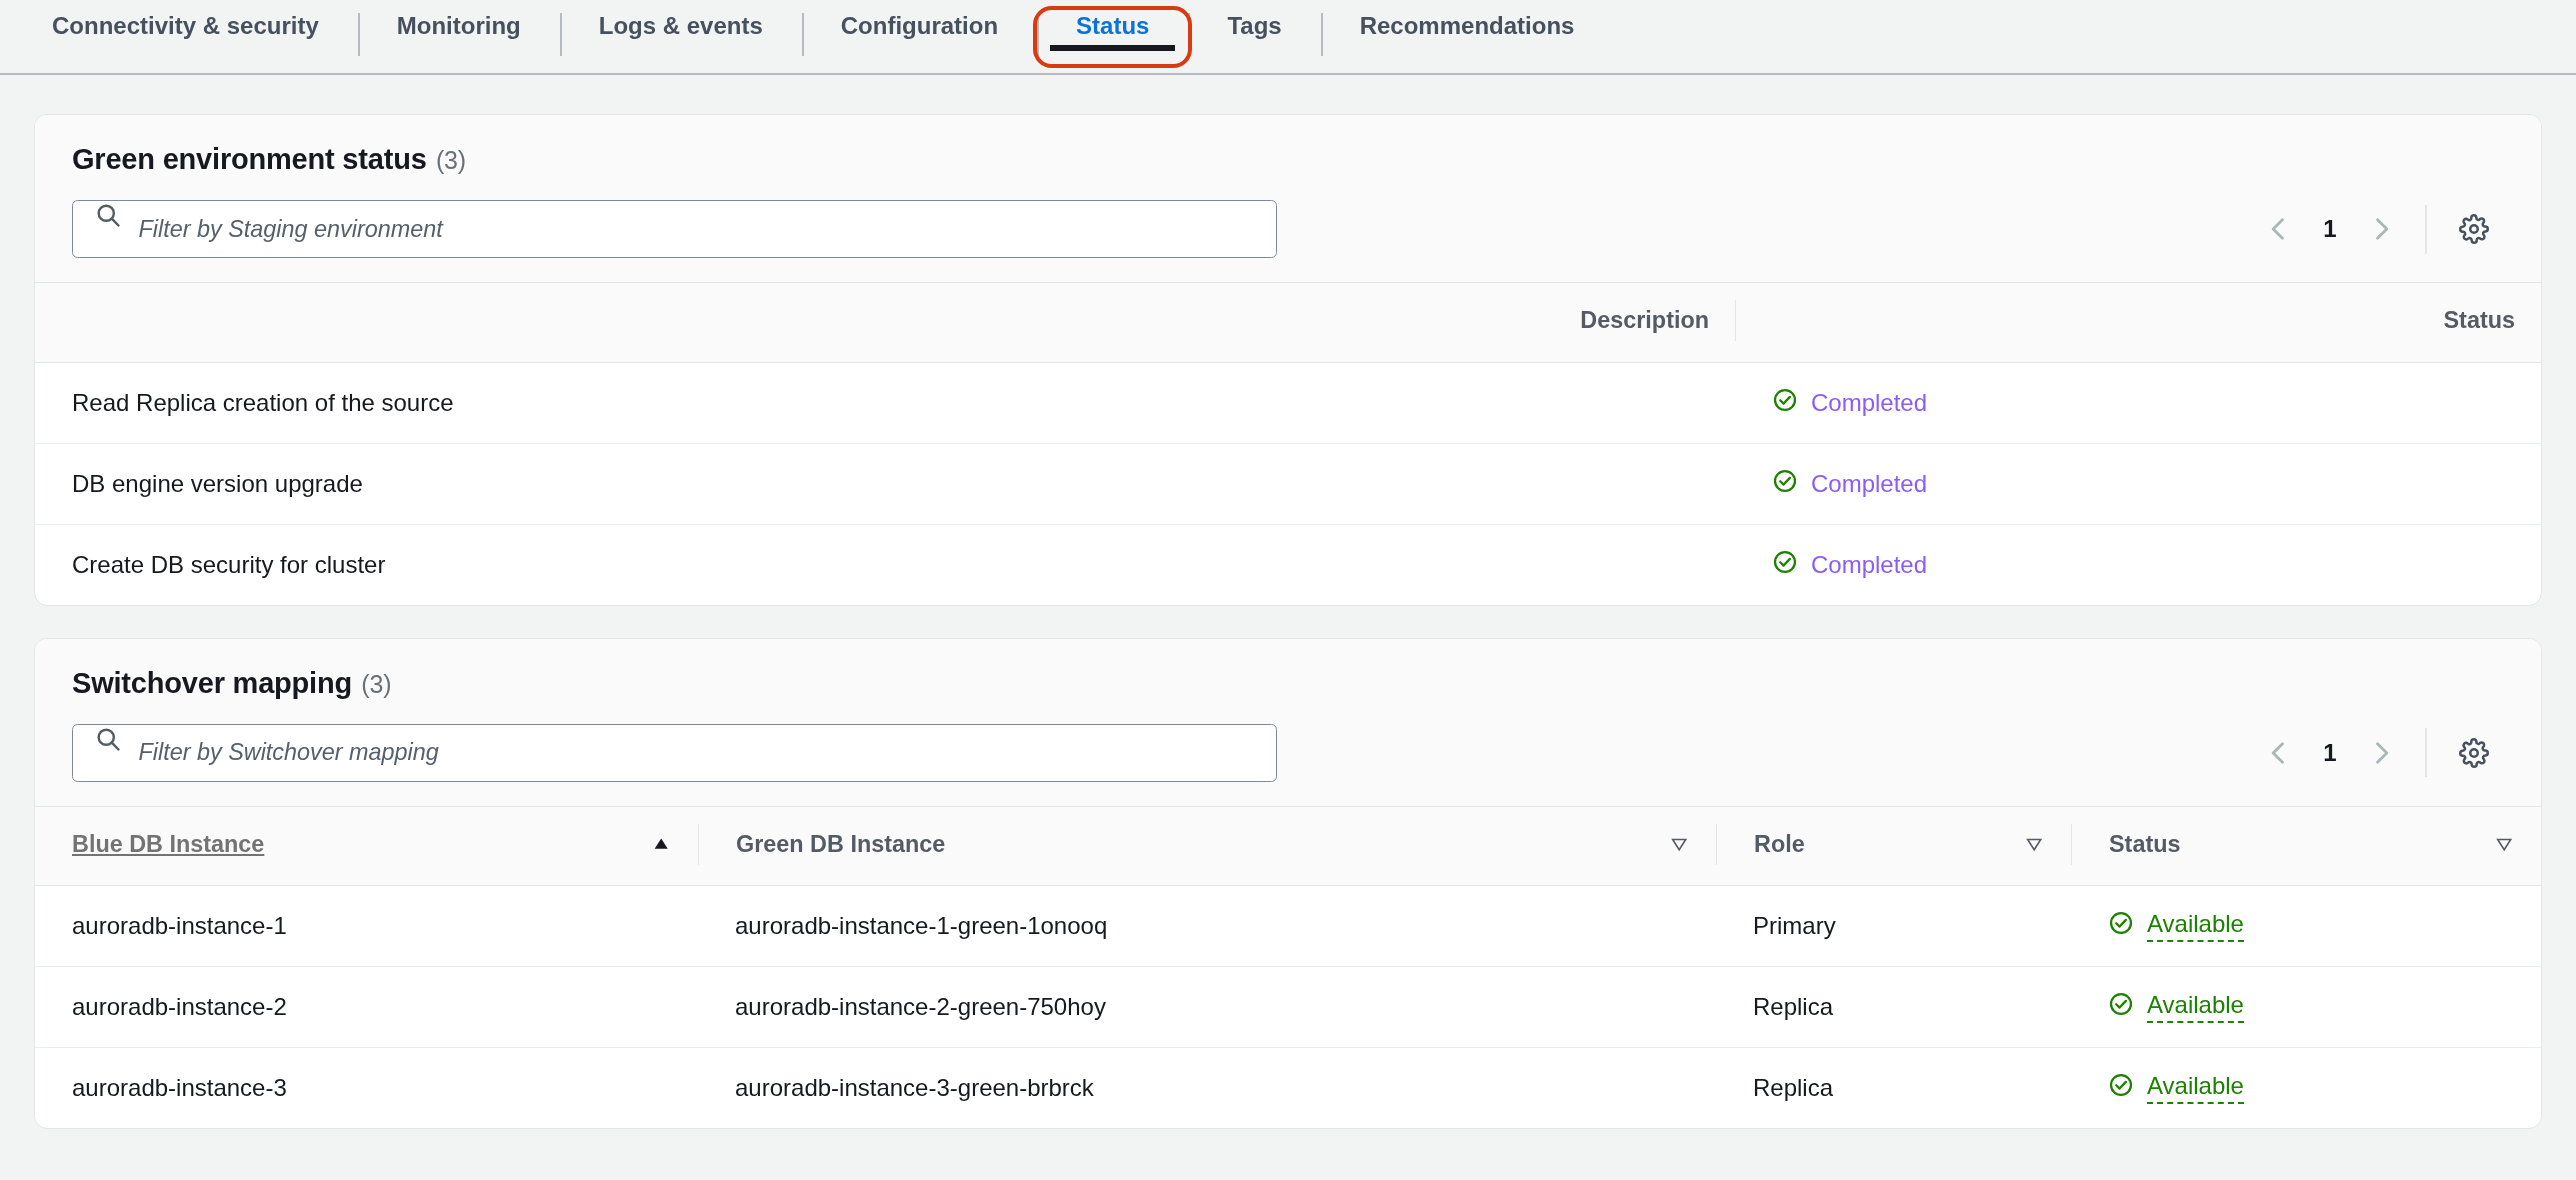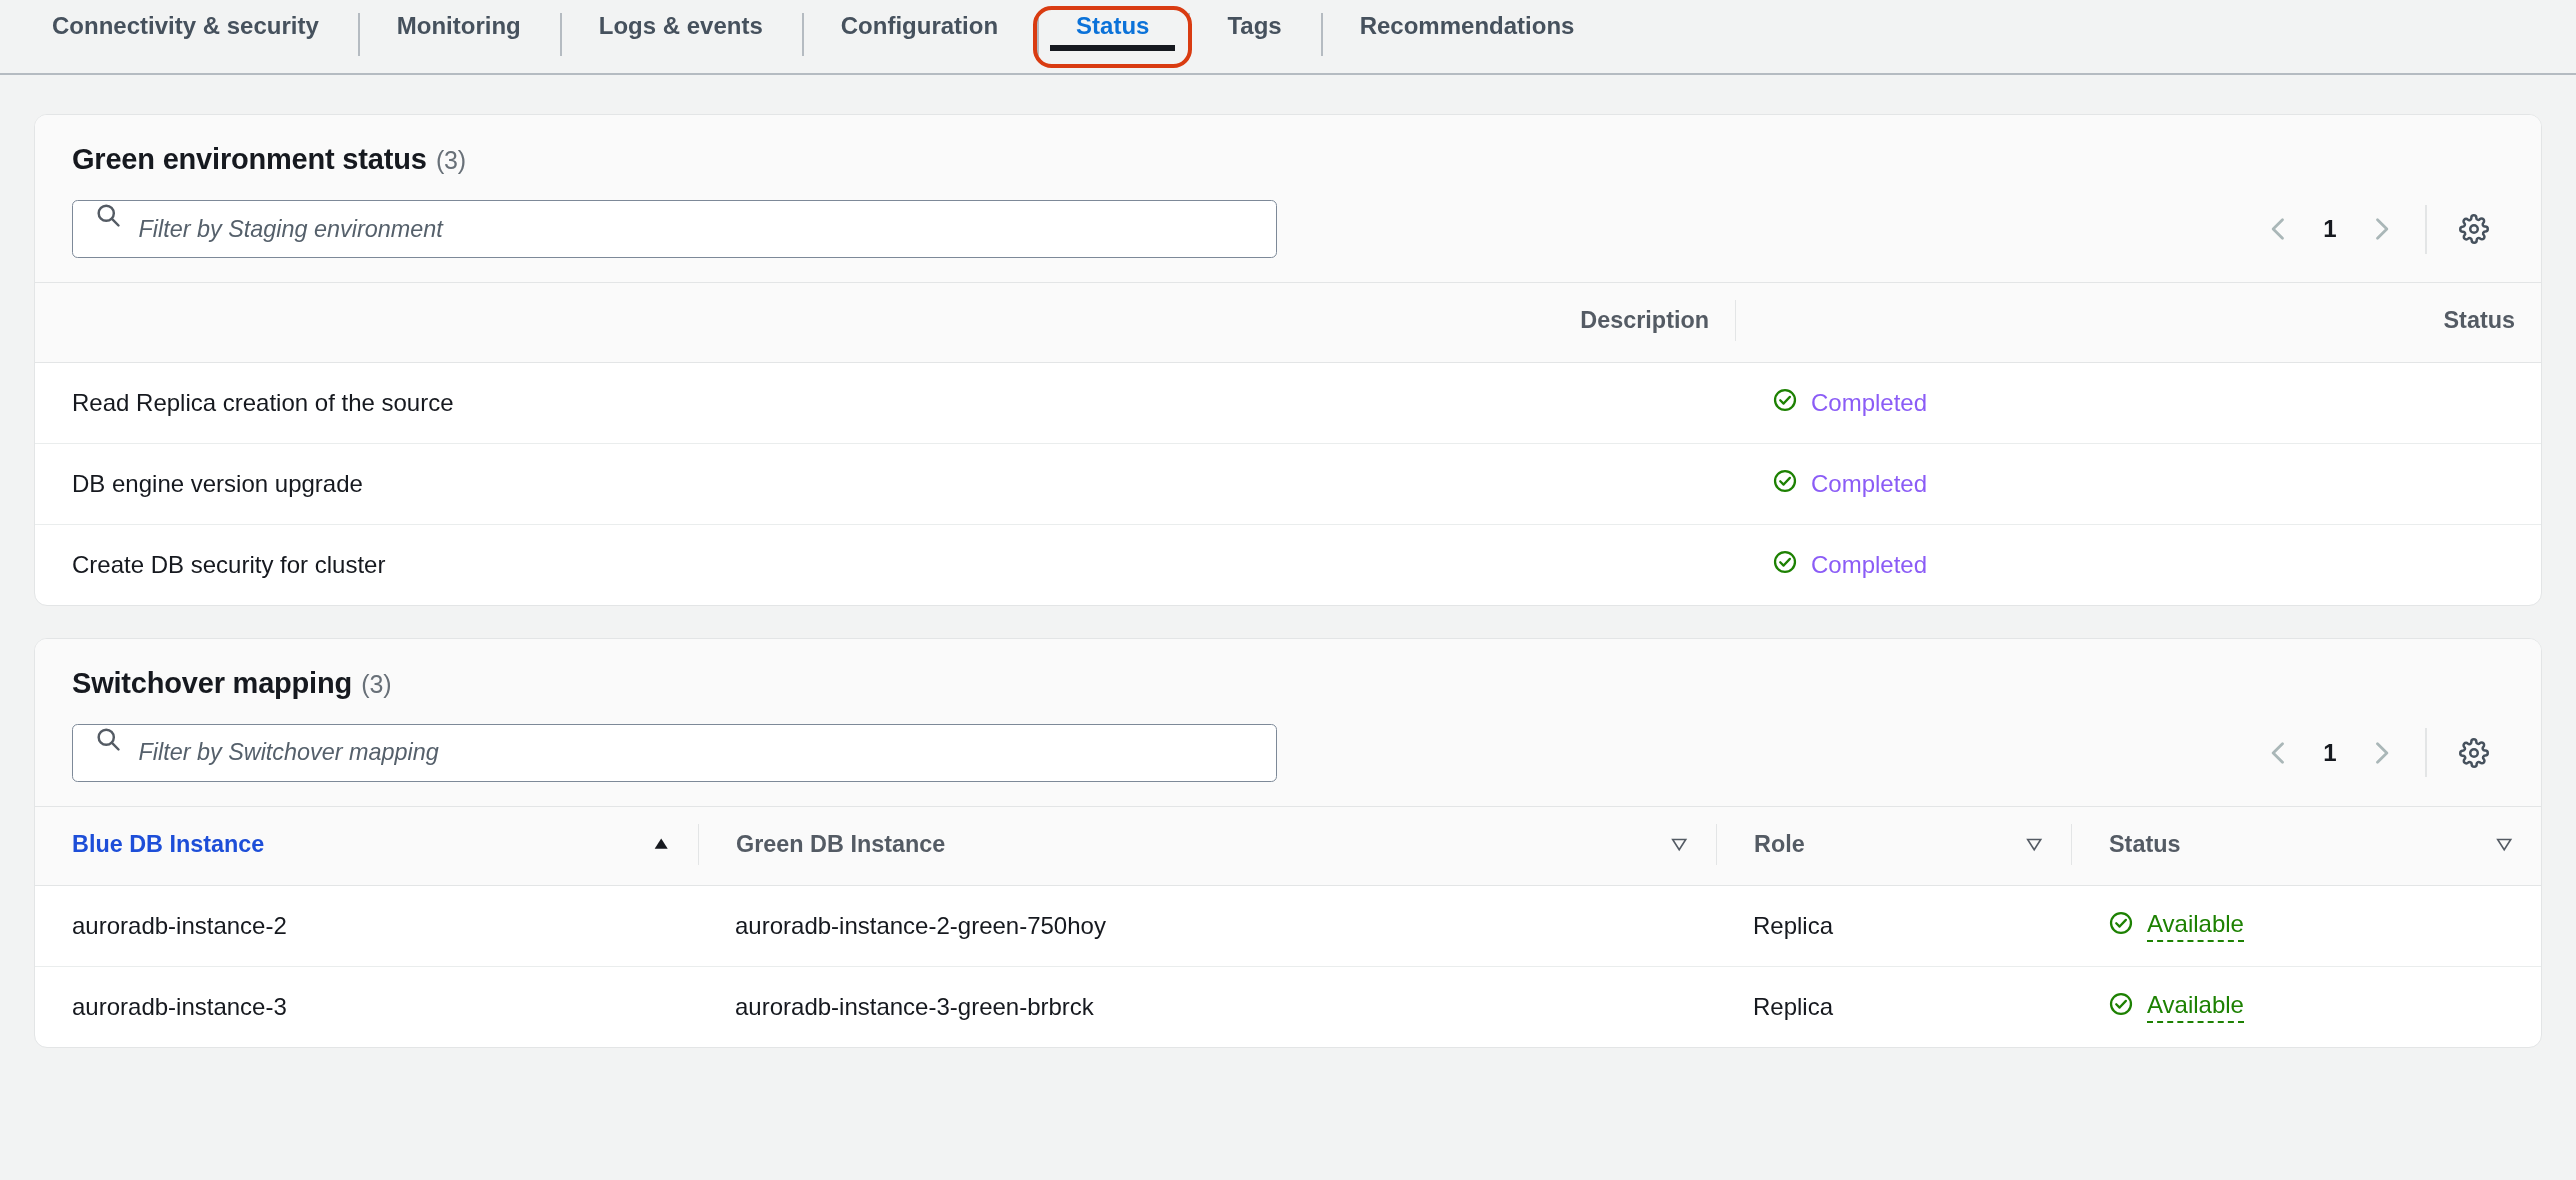--- a/index.html
+++ b/index.html
@@ -174,21 +174,21 @@
   th .th-inner {
     display: flex;
     align-items: center;
     padding: 0 26px 0 37px;
     border-left: 1.9px solid #e3e5e6;
     min-height: 41px;
     justify-content: flex-end;
   }
   th.first .th-inner { border-left: 0; }
   th.sortable .th-inner { cursor: pointer; }
-  th.sorted { color: #1d4ed8; }
+  th.sorted { color: #737373; text-decoration: underline; }
   .sort-ind { margin-left: auto; display: flex; align-items: center; }
   td {
     font-size: 24px;
     color: #16191f;
     padding: 24px 26px 24px 37px;
     border-bottom: 1.9px solid #eaeded;
     vertical-align: middle;
     white-space: nowrap;
     overflow: hidden;
     text-overflow: ellipsis;
@@ -437,20 +437,36 @@
                 <svg width="22.4" height="22.4" viewBox="0 0 24 24">
                     <polygon points="12,18 19,7 5,7" fill="none" stroke="#545b64" stroke-width="1.7"></polygon>
                   </svg>
               </span>
             </div>
           </th>
         </tr>
       </thead>
       <tbody>
         <tr>
+          <td>auroradb-instance-1</td>
+          <td>auroradb-instance-1-green-1onooq</td>
+          <td>Primary</td>
+          <td>
+            <span class="status-cell">
+              <span>
+                <svg width="26" height="26" viewBox="0 0 24 24" fill="none" stroke="#1d8102" stroke-width="2.1" stroke-linecap="round" stroke-linejoin="round">
+                  <circle cx="12" cy="12" r="9.2"></circle>
+                  <polyline points="7.6,12.2 10.7,15.3 16.5,9.1"></polyline>
+                </svg>
+              </span>
+              <span class="status-link">Available</span>
+            </span>
+          </td>
+        </tr>
+        <tr>
           <td>auroradb-instance-2</td>
           <td>auroradb-instance-2-green-750hoy</td>
           <td>Replica</td>
           <td>
             <span class="status-cell">
               <span>
                 <svg width="26" height="26" viewBox="0 0 24 24" fill="none" stroke="#1d8102" stroke-width="2.1" stroke-linecap="round" stroke-linejoin="round">
                   <circle cx="12" cy="12" r="9.2"></circle>
                   <polyline points="7.6,12.2 10.7,15.3 16.5,9.1"></polyline>
                 </svg>

